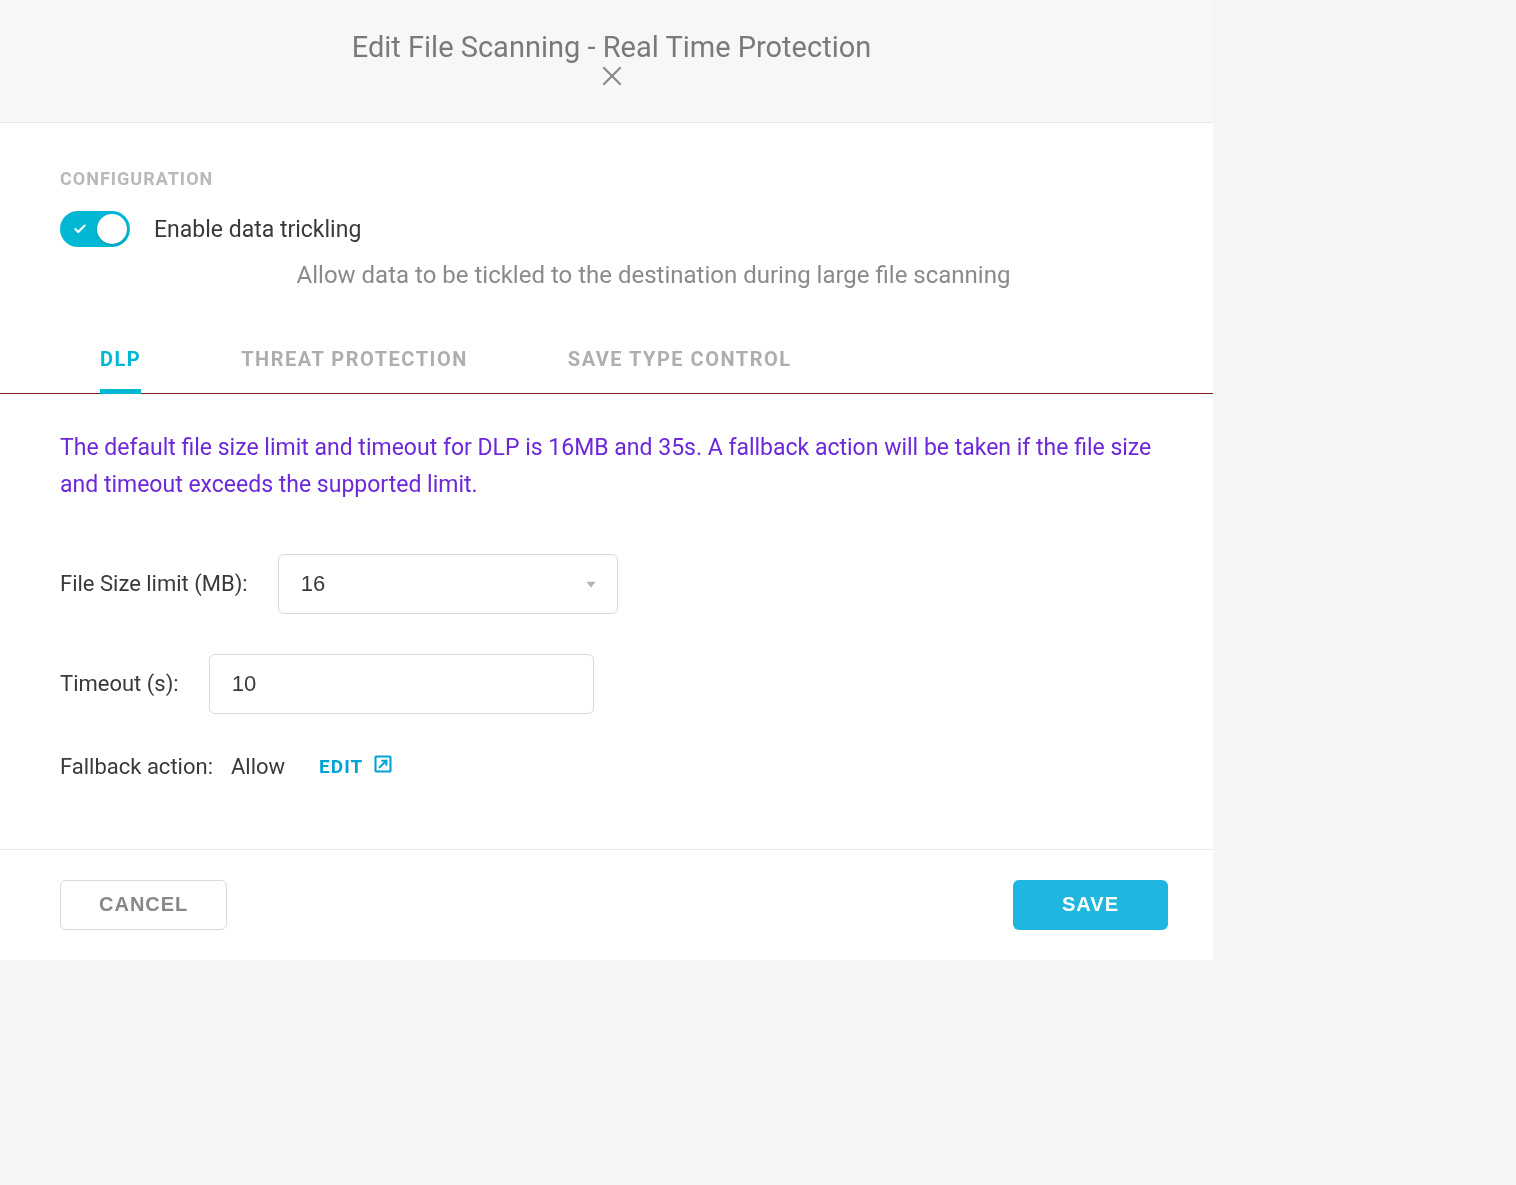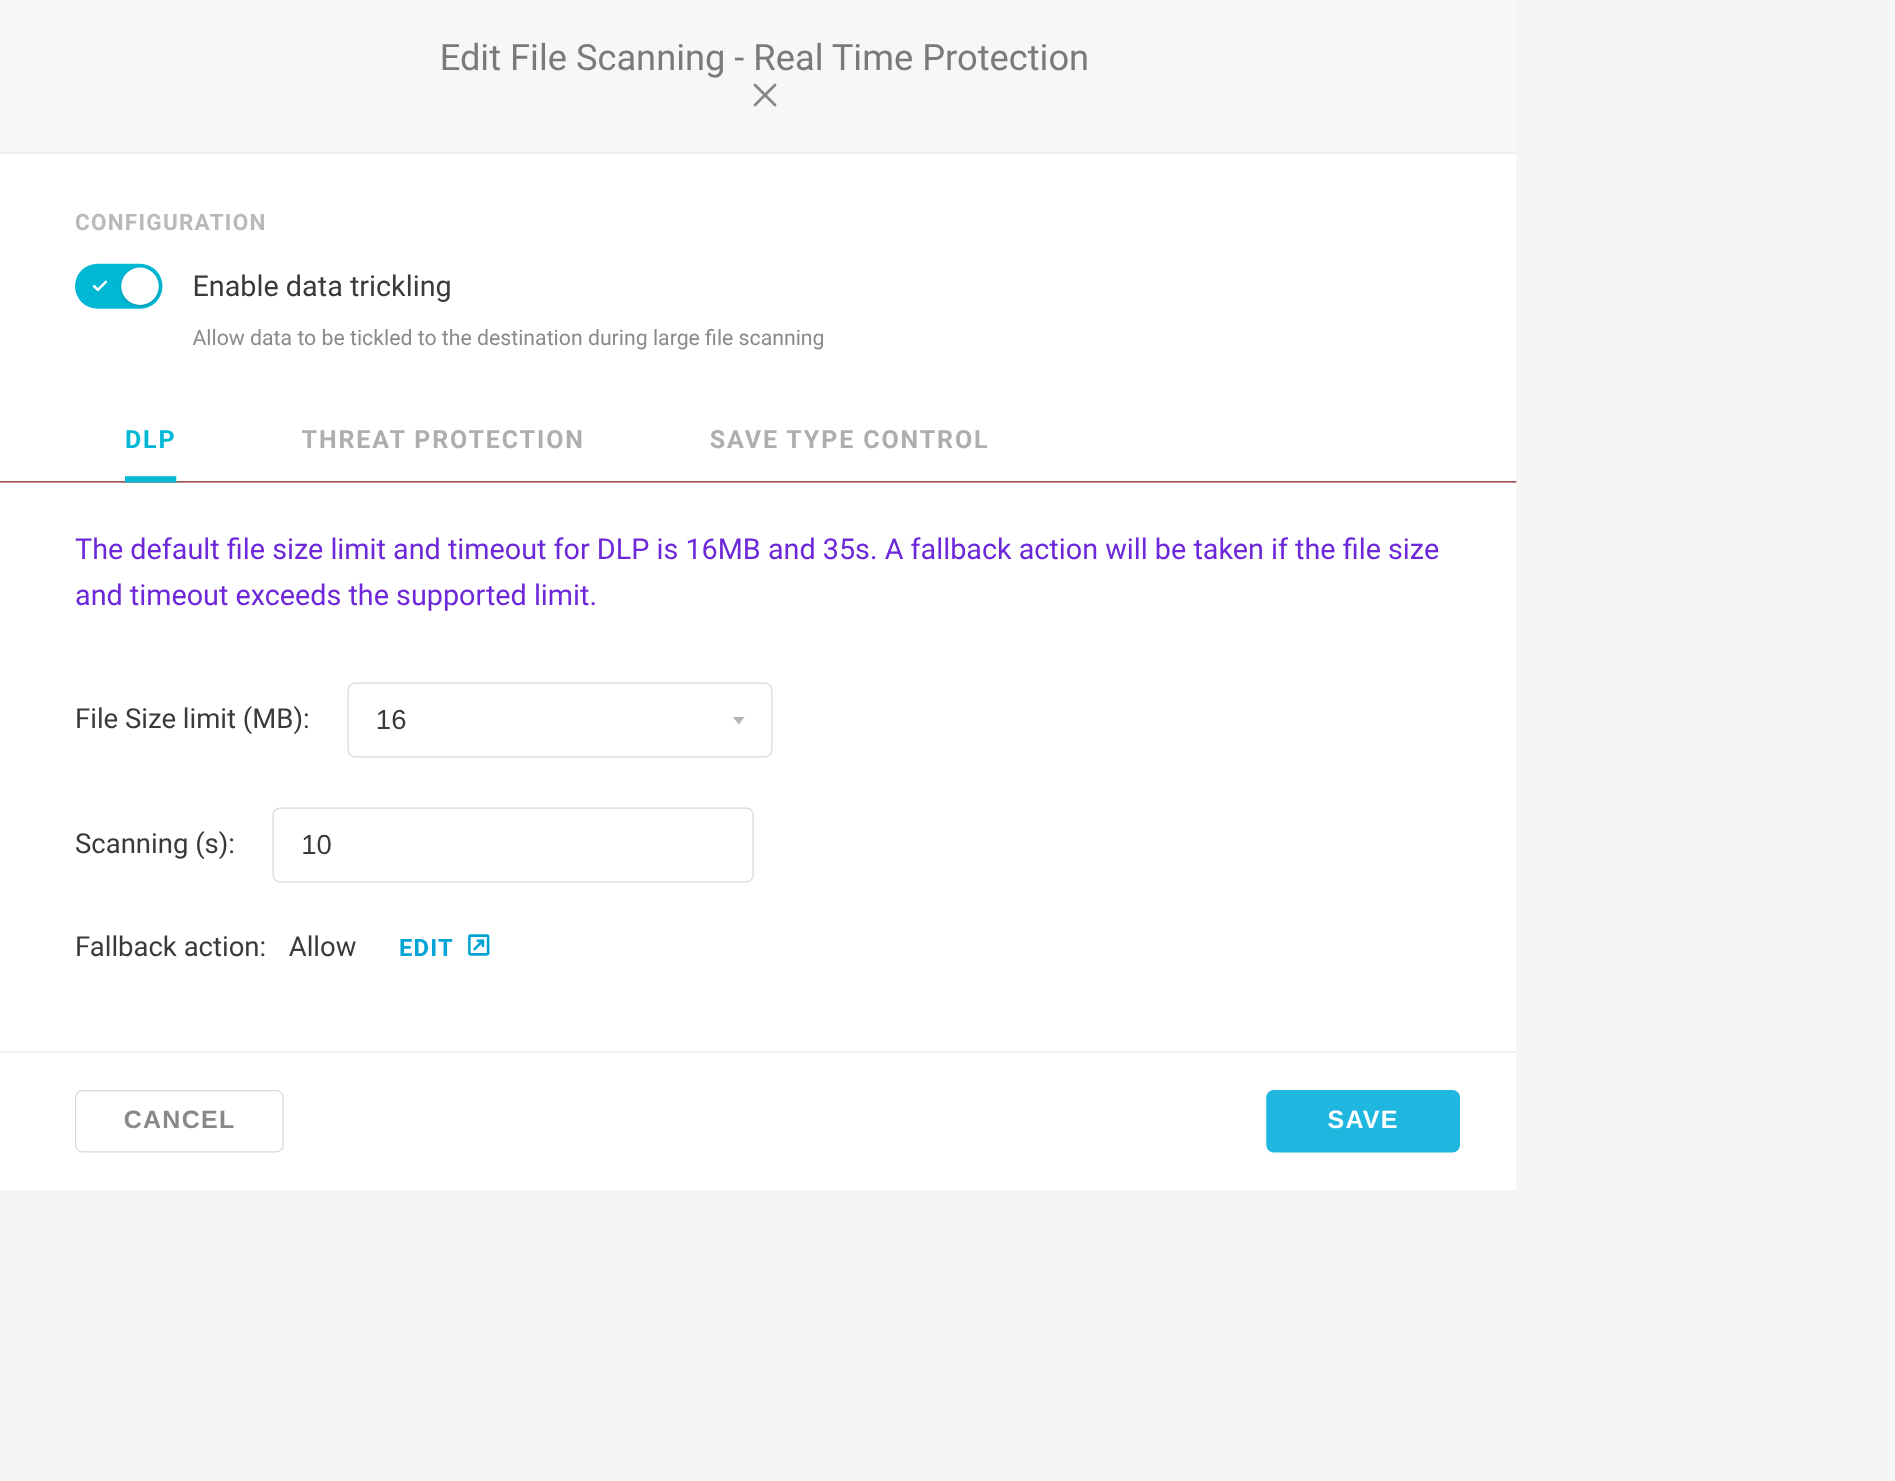--- a/index.html
+++ b/index.html
@@ -82,24 +82,25 @@
     top: 50%;
     transform: translateY(-50%);
     color: #fff;
   }
   .toggle-check svg { width: 14px; height: 14px; display:block; }
   .toggle-label {
     font-size: 23px;
     color: #3a3a3a;
   }
   .toggle-desc {
-    font-size: 17px;
+    font-size: 24px;
     color: #8a8a8a;
     margin-left: 94px;
     margin-bottom: 40px;
+    text-align: center;
   }
 
   .tabs {
     display: flex;
     border-bottom: 1px solid #7f1d1d;
     margin: 0 -60px;
     padding: 0 60px;
   }
   .tab {
     padding: 18px 0 18px 0;
@@ -262,21 +263,21 @@
           <input class="select-input" readonly="" value="16" style="">
           <span class="select-caret">
             <svg viewBox="0 0 24 24" fill="currentColor">
                 <polygon points="4,8 20,8 12,18"></polygon>
               </svg>
           </span>
         </div>
       </div>
 
       <div class="form-row">
-        <div class="form-label">Scanning (s):</div>
+        <div class="form-label">Timeout (s):</div>
         <div class="text-input-wrap">
           <input class="text-input" value="10" style="">
         </div>
       </div>
 
       <div class="fallback-row">
         <span>Fallback action:</span>
         <span class="fallback-value">Allow</span>
         <span class="edit-link">
           <span>EDIT</span>

